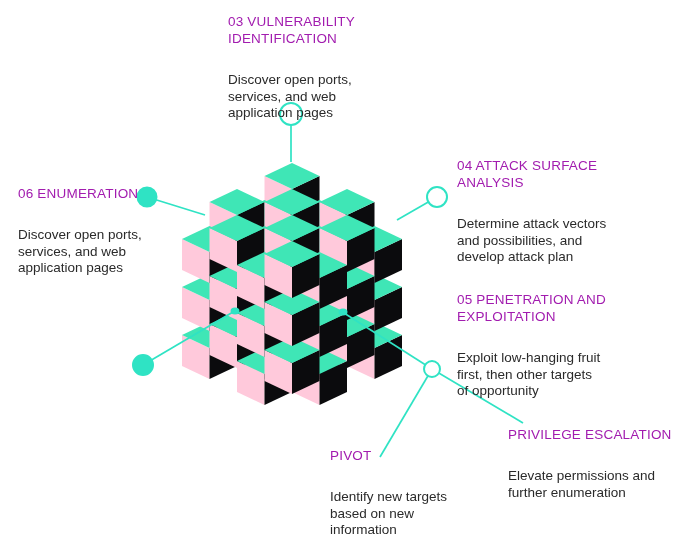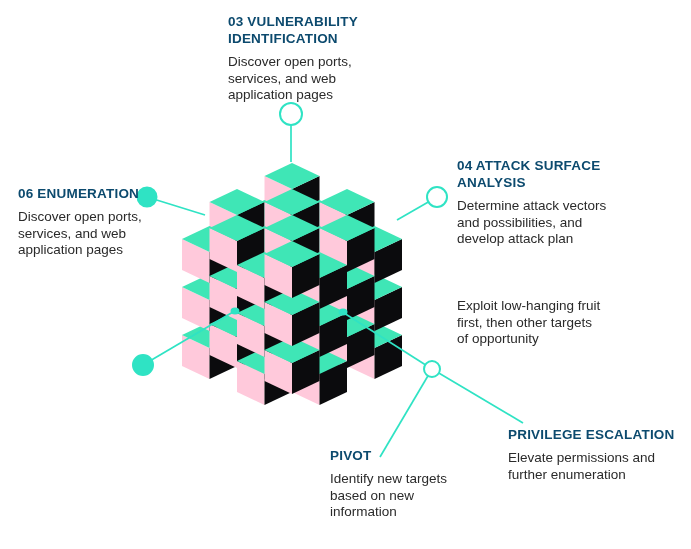--- a/index.html
+++ b/index.html
@@ -3,25 +3,25 @@
 <meta charset="utf-8">
 <style>
   html,body{margin:0;padding:0;background:#ffffff;}
   .canvas{
     position:relative;width:691px;height:549px;overflow:hidden;
     font-family:"Liberation Sans",sans-serif;background:#ffffff;
   }
   #cube-svg{position:absolute;left:0;top:0;}
   .label{position:absolute;color:#1e1e1e;}
   .label .t{
-    font-size:13.5px;font-weight:bold;line-height:17px;
-    letter-spacing:.2px;white-space:pre-line;color:#0c4a6e;
+    font-size:13.5px;font-weight:normal;line-height:17px;
+    letter-spacing:.2px;white-space:pre-line;color:#a21caf;
   }
   .label .b{
-    font-size:13.5px;line-height:16.5px;margin-top:7px;
+    font-size:13.5px;line-height:16.5px;margin-top:25px;
     white-space:pre-line;color:#2a2a2a;
   }
   .pos-01{left:18px;top:354px;width:190px;}
   .pos-02{left:18px;top:185px;width:195px;}
   .pos-03{left:228px;top:13px;width:195px;}
   .pos-04{left:457px;top:157px;width:205px;}
   .pos-05{left:457px;top:291px;width:205px;}
   .pos-pivot{left:330px;top:447px;width:165px;}
   .pos-privesc{left:508px;top:426px;width:180px;}
 </style>
@@ -308,20 +308,22 @@
 
   <div class="label pos-04">
     <div class="t">04 ATTACK SURFACE
 ANALYSIS</div>
     <div class="b">Determine attack vectors
 and possibilities, and
 develop attack plan</div>
   </div>
 
   <div class="label pos-05">
+    <div class="t">05 PENETRATION AND
+EXPLOITATION</div>
     <div class="b">Exploit low-hanging fruit
 first, then other targets
 of opportunity</div>
   </div>
 
   <div class="label pos-01">
   </div>
 
   <div class="label pos-privesc">
     <div class="t">PRIVILEGE ESCALATION</div>

